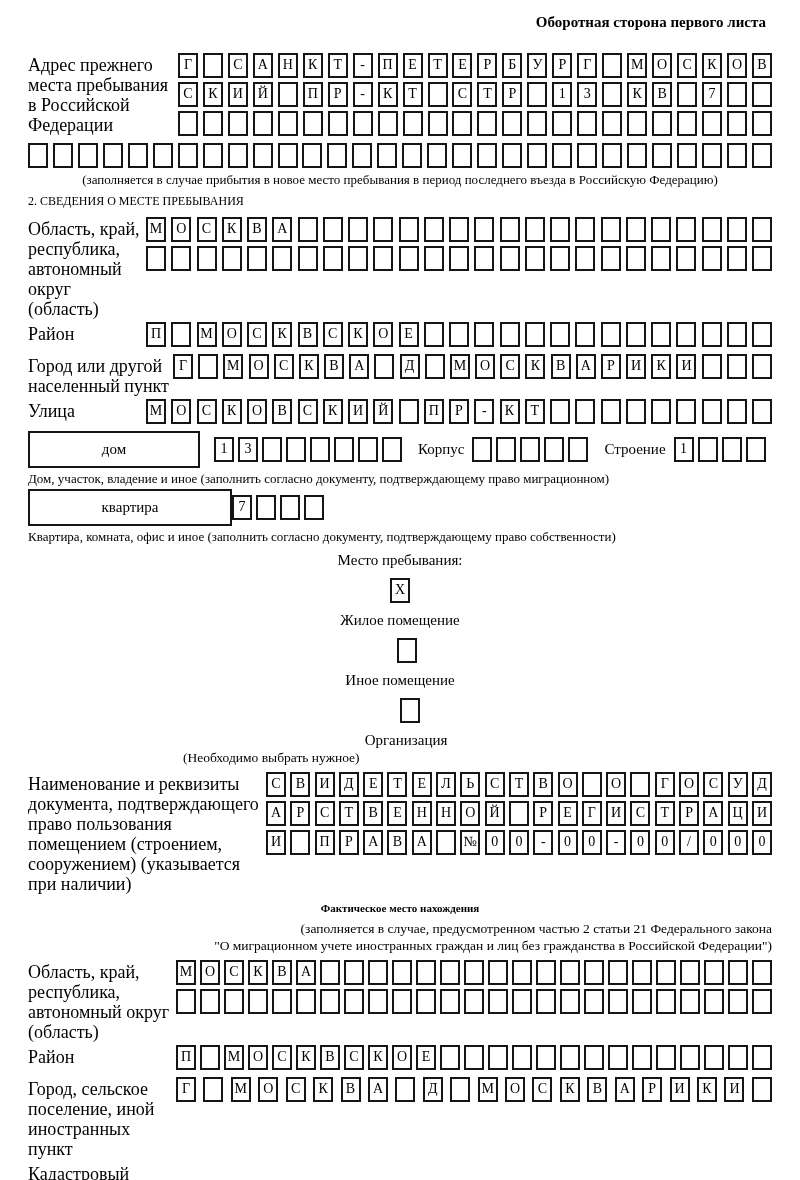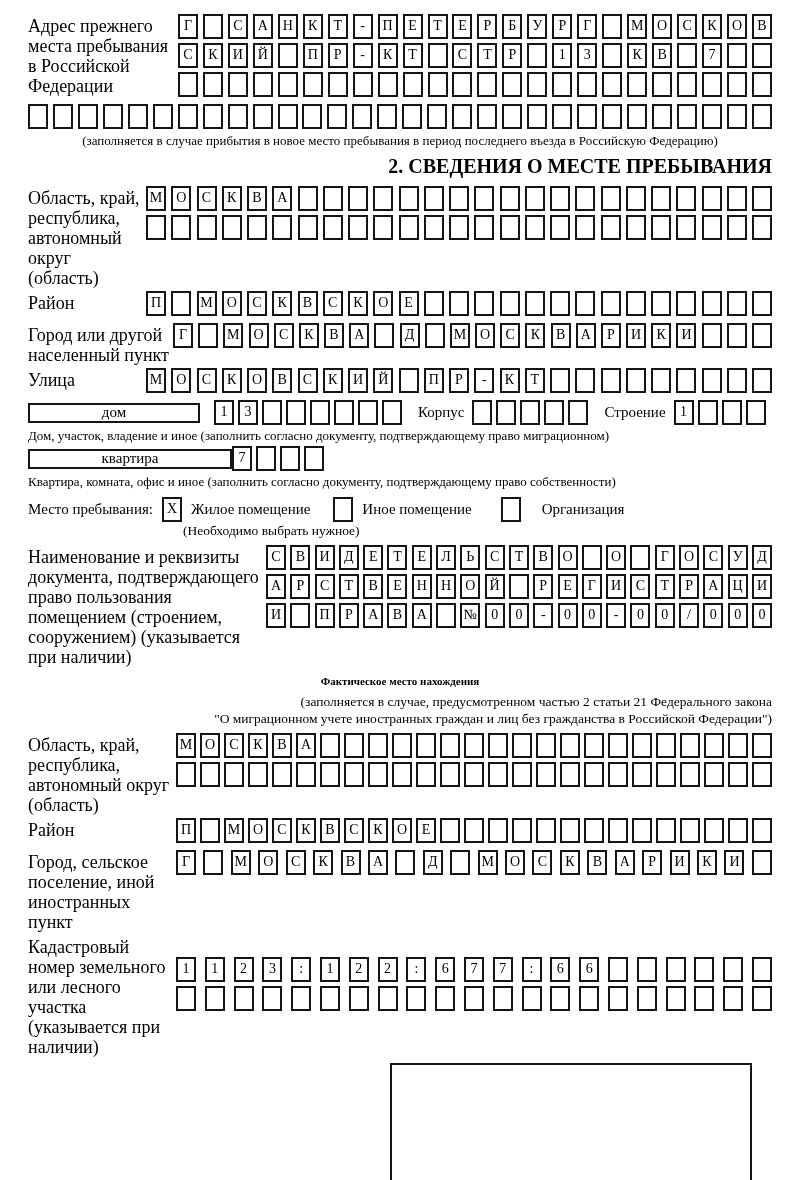--- a/index.html
+++ b/index.html
@@ -14,46 +14,47 @@
   .cell{box-sizing:border-box;flex:none;width:20px;height:25px;border:2px solid #151515;
         font-size:14px;line-height:20px;text-align:center;font-family:"Liberation Serif",serif;}
 
   .field{display:flex;align-items:flex-start;margin-bottom:3px;}
   .flabel{flex:none;font-size:18px;line-height:20px;padding-top:2px;}
   .w150{width:150px;} .w118{width:118px;} .w145{width:145px;} .w238{width:238px;} .w148{width:148px;}
   .cellcol{flex:1;min-width:0;}
 
   .caption{font-size:13px;line-height:16px;}
   .caption.center{text-align:center;}
-  .sec-title{text-align:right;font-weight:bold;font-size:20px;margin:6px 0 8px;}
+  .sec-title{text-align:left;font-weight:normal;font-size:12px;margin:6px 0 8px;}
   .sub-title{text-align:center;font-weight:bold;font-size:11px;margin:8px 0 6px;}
 
   .dom-row{display:flex;align-items:center;margin:2px 0 3px;}
-  .long-box{box-sizing:border-box;border:2px solid #151515;height:20px;display:flex;
+  .long-box{box-sizing:border-box;border:2px solid #151515;height:37px;display:flex;
             align-items:center;justify-content:center;font-size:15px;}
   .dom-box{width:172px;margin-right:14px;}
   .kv-box{width:204px;}
   .mini-label{font-size:15px;margin:0 8px 0 16px;}
 
-  .mesto-row{display:flex;align-items:center;gap:9px;font-size:15px;margin:7px 0 1px;}
+  .mesto-row{display:flex;align-items:center;gap:9px;font-size:15px;margin:7px 0 1px;flex-direction:column;}
   .mesto-row .cells{margin-bottom:0;}
   .hint{font-size:13.5px;margin:0 0 6px 155px;}
 
   .fact-captions{text-align:right;font-size:13.5px;line-height:17px;margin-bottom:6px;}
 
   .kad .cellcol{margin-top:22px;}
 
   .stamp-wrap{margin-left:auto;width:402px;margin-top:6px;}
   .stamp-box{box-sizing:border-box;width:362px;height:177px;border:2px solid #151515;margin:0 auto 4px auto;}
 </style>
 </head>
 <body>
 
 <div class="page">
 
+  <div class="header-note">Оборотная сторона первого листа</div>
 
   <div class="field">
     <div class="flabel w150">Адрес прежнего места пребывания в Российской Федерации</div>
     <div class="cellcol">
       <div class="cells">
           <span class="cell">Г</span>
           <span class="cell"></span>
           <span class="cell">С</span>
           <span class="cell">А</span>
           <span class="cell">Н</span>

